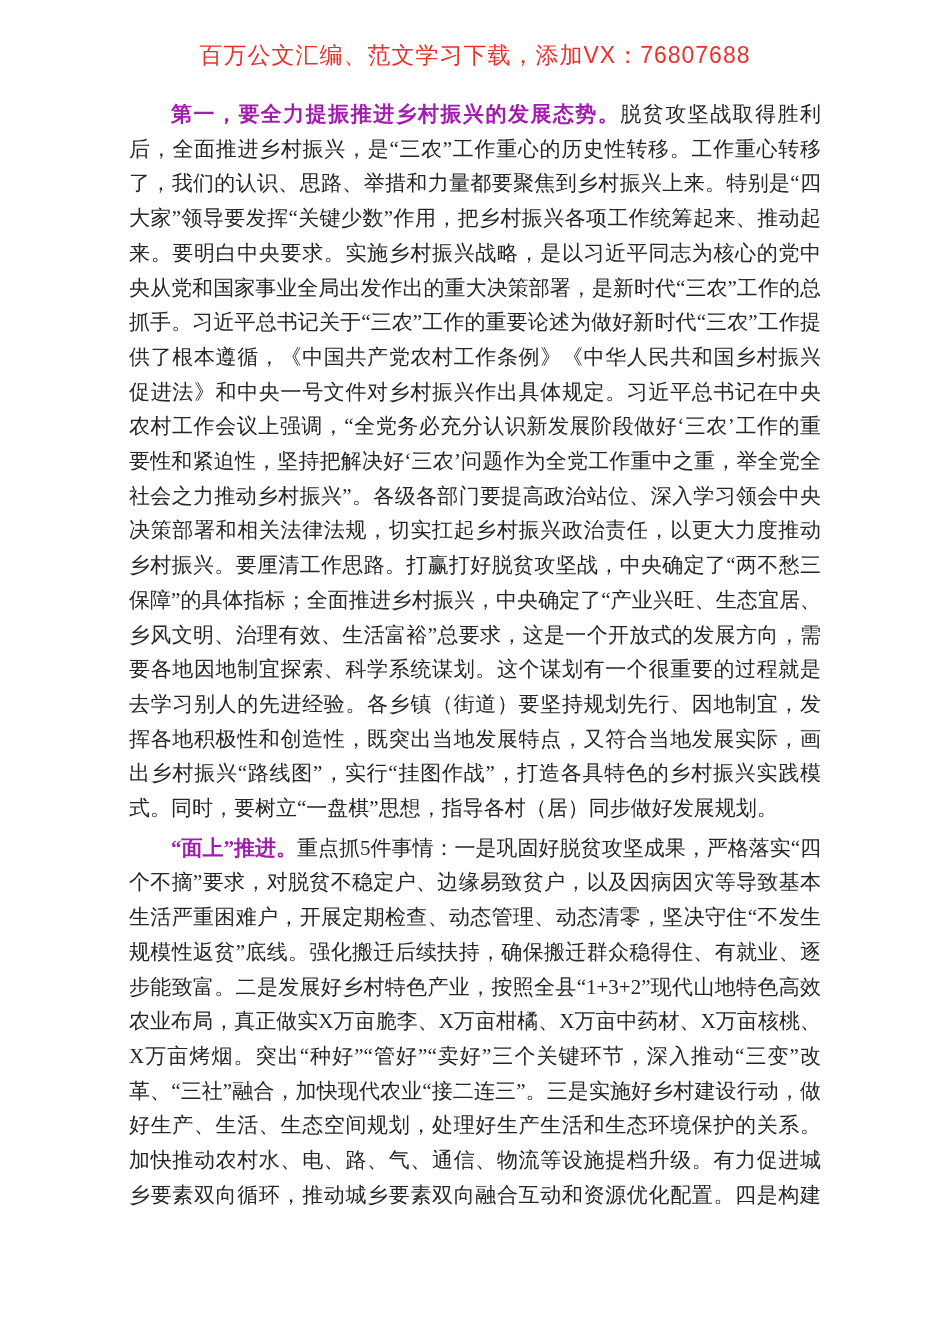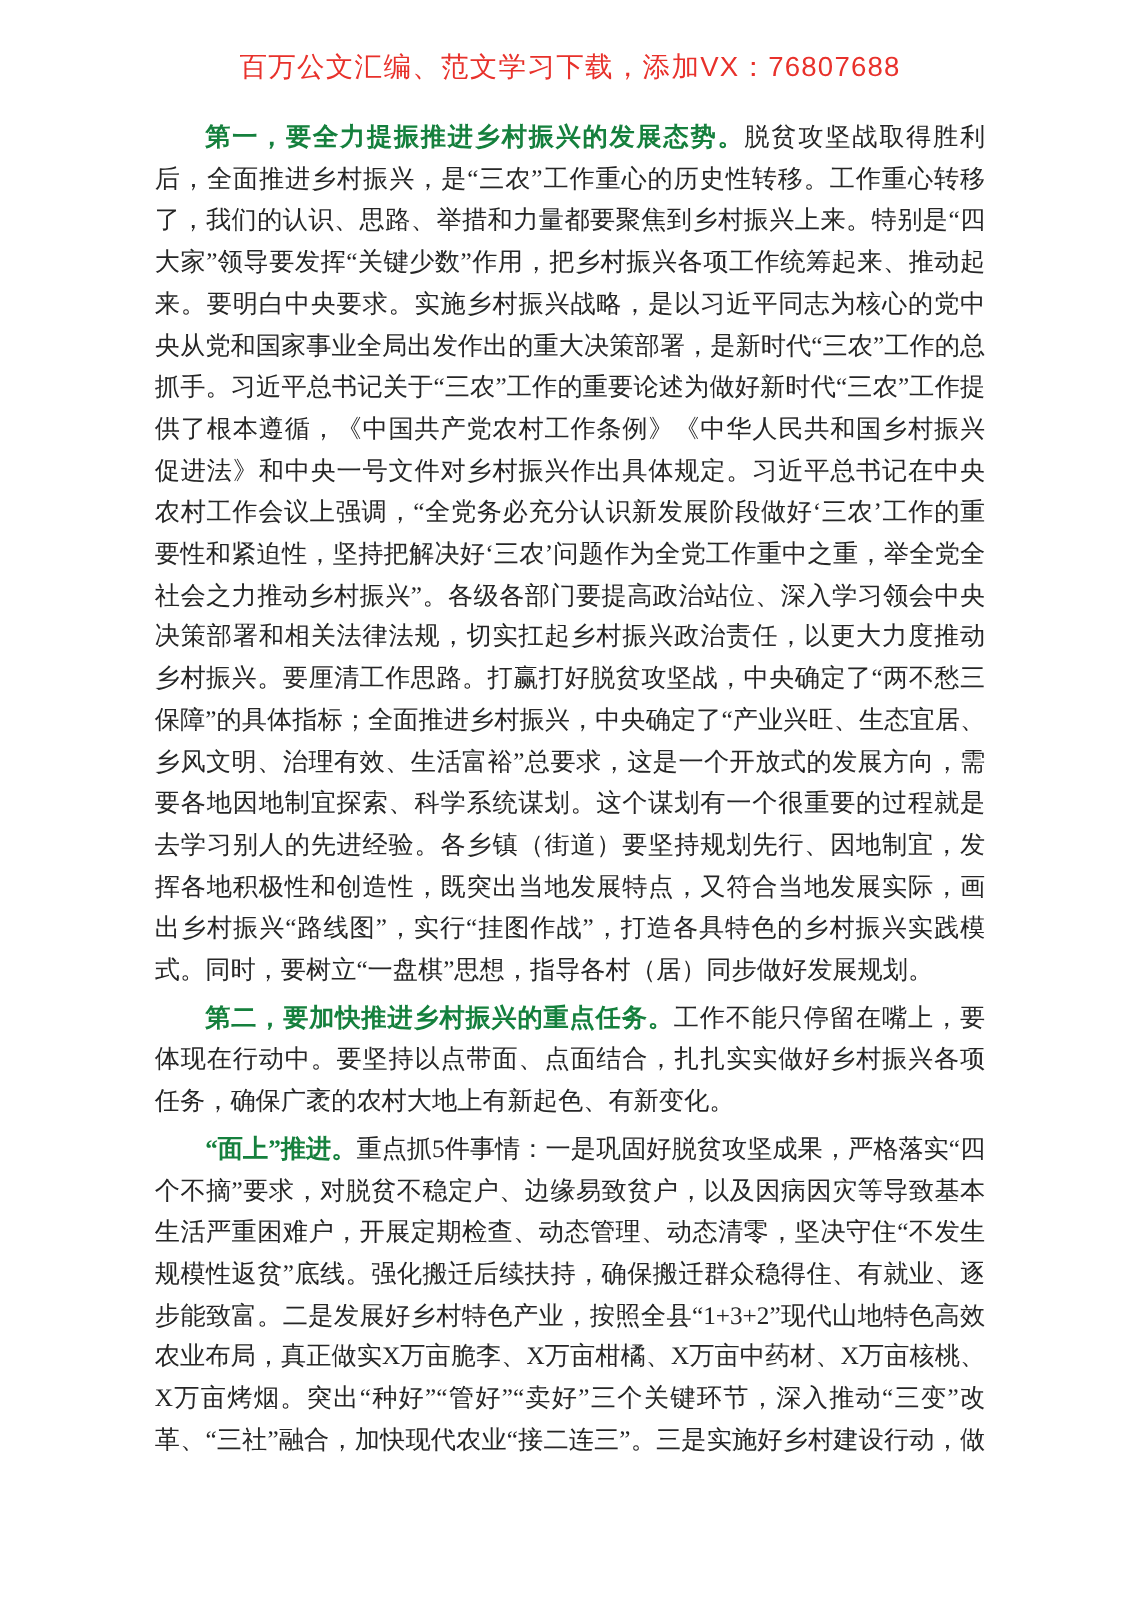--- a/index.html
+++ b/index.html
@@ -30,21 +30,21 @@
     line-height: 34.7px;
     color: #262626;
     text-align: justify;
   }
   .content p {
     margin: 0 0 5px 0;
     text-indent: 2em;
   }
   .content p .lead {
     font-weight: bold;
-    color: #15803d;
+    color: #a21caf;
   }
   .page-number {
     position: absolute;
     left: 352px;
     top: 1246px;
     width: 30px;
     text-align: center;
     font-family: "Liberation Serif", "DejaVu Serif", serif;
     font-size: 17px;
     color: #3c3c3c;
@@ -55,21 +55,20 @@
 
 <div class="page">
 
   <div class="promo">百万公文汇编、范文学习下载，添加VX：76807688</div>
 
   <div class="content">
 
 
     <p><span class="lead">第一，要全力提振推进乡村振兴的发展态势。</span><span>脱贫攻坚战取得胜利后，全面推进乡村振兴，是“三农”工作重心的历史性转移。工作重心转移了，我们的认识、思路、举措和力量都要聚焦到乡村振兴上来。特别是“四大家”领导要发挥“关键少数”作用，把乡村振兴各项工作统筹起来、推动起来。要明白中央要求。实施乡村振兴战略，是以习近平同志为核心的党中央从党和国家事业全局出发作出的重大决策部署，是新时代“三农”工作的总抓手。习近平总书记关于“三农”工作的重要论述为做好新时代“三农”工作提供了根本遵循，《中国共产党农村工作条例》《中华人民共和国乡村振兴促进法》和中央一号文件对乡村振兴作出具体规定。习近平总书记在中央农村工作会议上强调，“全党务必充分认识新发展阶段做好‘三农’工作的重要性和紧迫性，坚持把解决好‘三农’问题作为全党工作重中之重，举全党全社会之力推动乡村振兴”。各级各部门要提高政治站位、深入学习领会中央决策部署和相关法律法规，切实扛起乡村振兴政治责任，以更大力度推动乡村振兴。要厘清工作思路。打赢打好脱贫攻坚战，中央确定了“两不愁三保障”的具体指标；全面推进乡村振兴，中央确定了“产业兴旺、生态宜居、乡风文明、治理有效、生活富裕”总要求，这是一个开放式的发展方向，需要各地因地制宜探索、科学系统谋划。这个谋划有一个很重要的过程就是去学习别人的先进经验。各乡镇（街道）要坚持规划先行、因地制宜，发挥各地积极性和创造性，既突出当地发展特点，又符合当地发展实际，画出乡村振兴“路线图”，实行“挂图作战”，打造各具特色的乡村振兴实践模式。同时，要树立“一盘棋”思想，指导各村（居）同步做好发展规划。</span></p>
 
-    <p><span class="lead">第二，要加快推进乡村振兴的重点任务。</span><span>工作不能只停留在嘴上，要体现在行动中。要坚持以点带面、点面结合，扎扎实实做好乡村振兴各项任务，确保广袤的农村大地上有新起色、有新变化。</span></p>
 
     <p><span class="lead">“面上”推进。</span><span>重点抓5件事情：一是巩固好脱贫攻坚成果，严格落实“四个不摘”要求，对脱贫不稳定户、边缘易致贫户，以及因病因灾等导致基本生活严重困难户，开展定期检查、动态管理、动态清零，坚决守住“不发生规模性返贫”底线。强化搬迁后续扶持，确保搬迁群众稳得住、有就业、逐步能致富。二是发展好乡村特色产业，按照全县“1+3+2”现代山地特色高效农业布局，真正做实X万亩脆李、X万亩柑橘、X万亩中药材、X万亩核桃、X万亩烤烟。突出“种好”“管好”“卖好”三个关键环节，深入推动“三变”改革、“三社”融合，加快现代农业“接二连三”。三是实施好乡村建设行动，做好生产、生活、生态空间规划，处理好生产生活和生态环境保护的关系。加快推动农村水、电、路、气、通信、物流等设施提档升级。有力促进城乡要素双向循环，推动城乡要素双向融合互动和资源优化配置。四是构建好乡村治理格局，发挥党建引领作用，不断深化自治、法治和德治“三治”融合。弘扬社会主义</span></p>
 
   </div>
 
   <div class="page-number">1</div>
 
 </div>
 
 </body></html>

